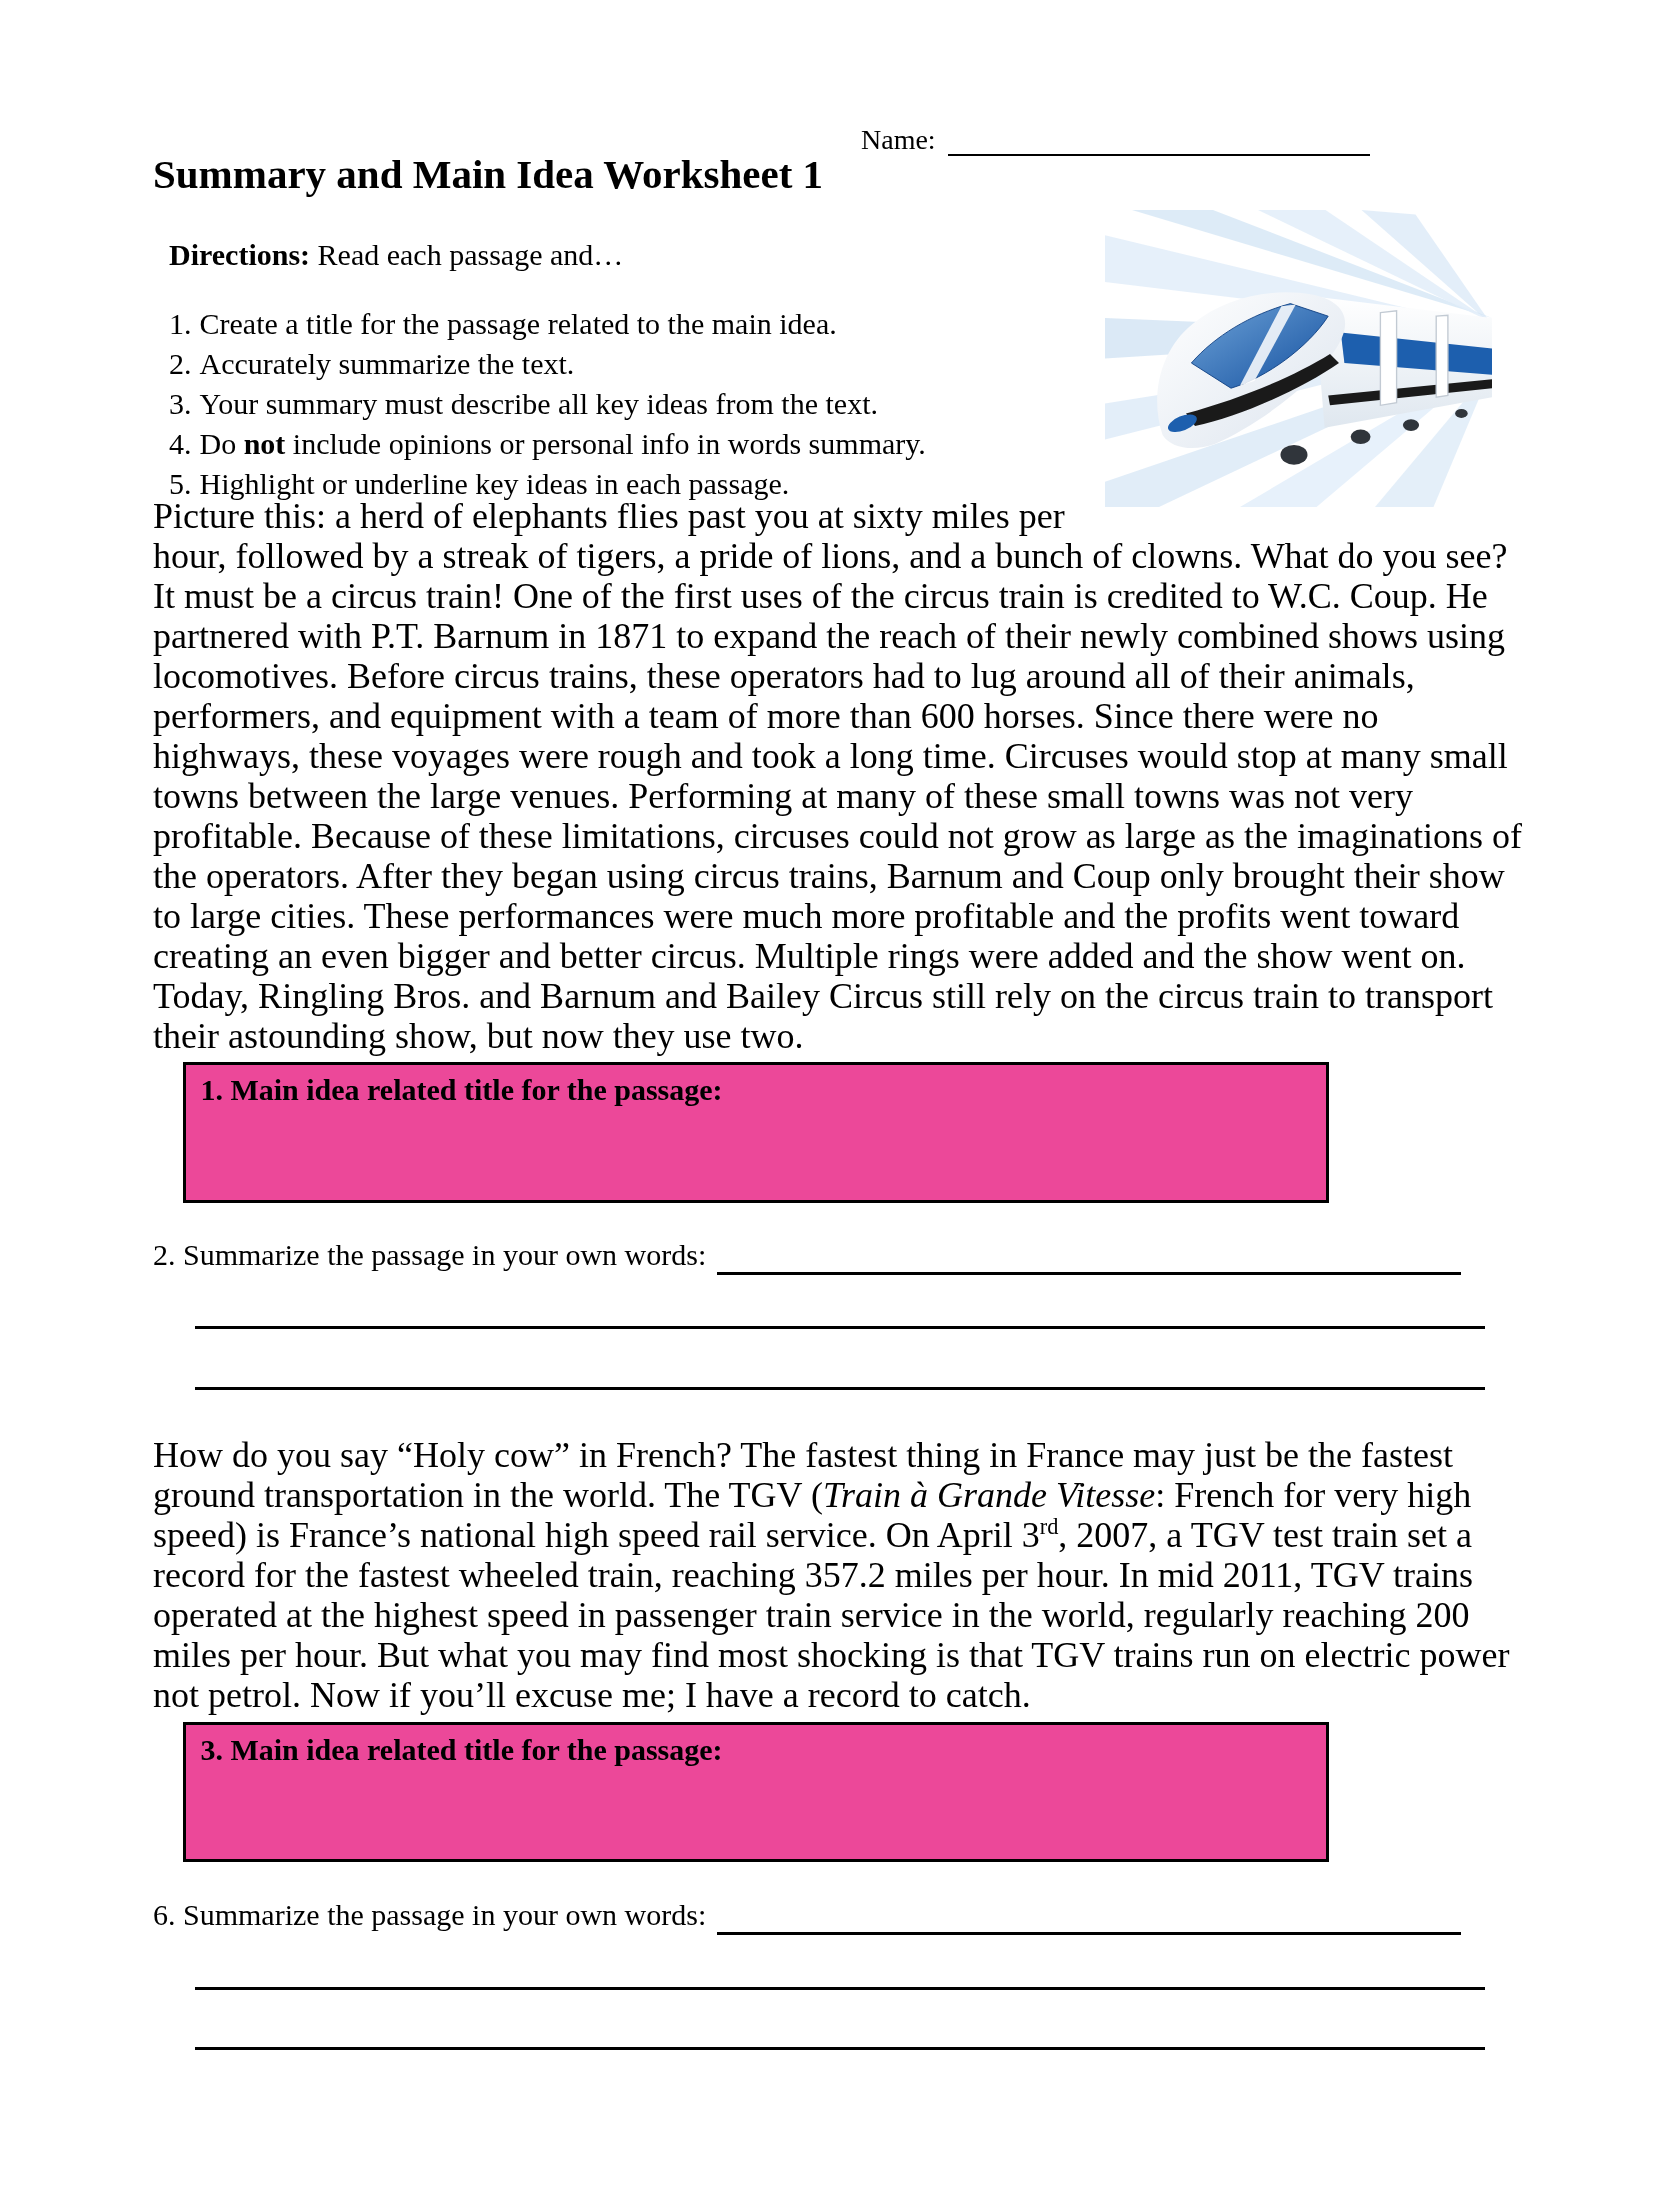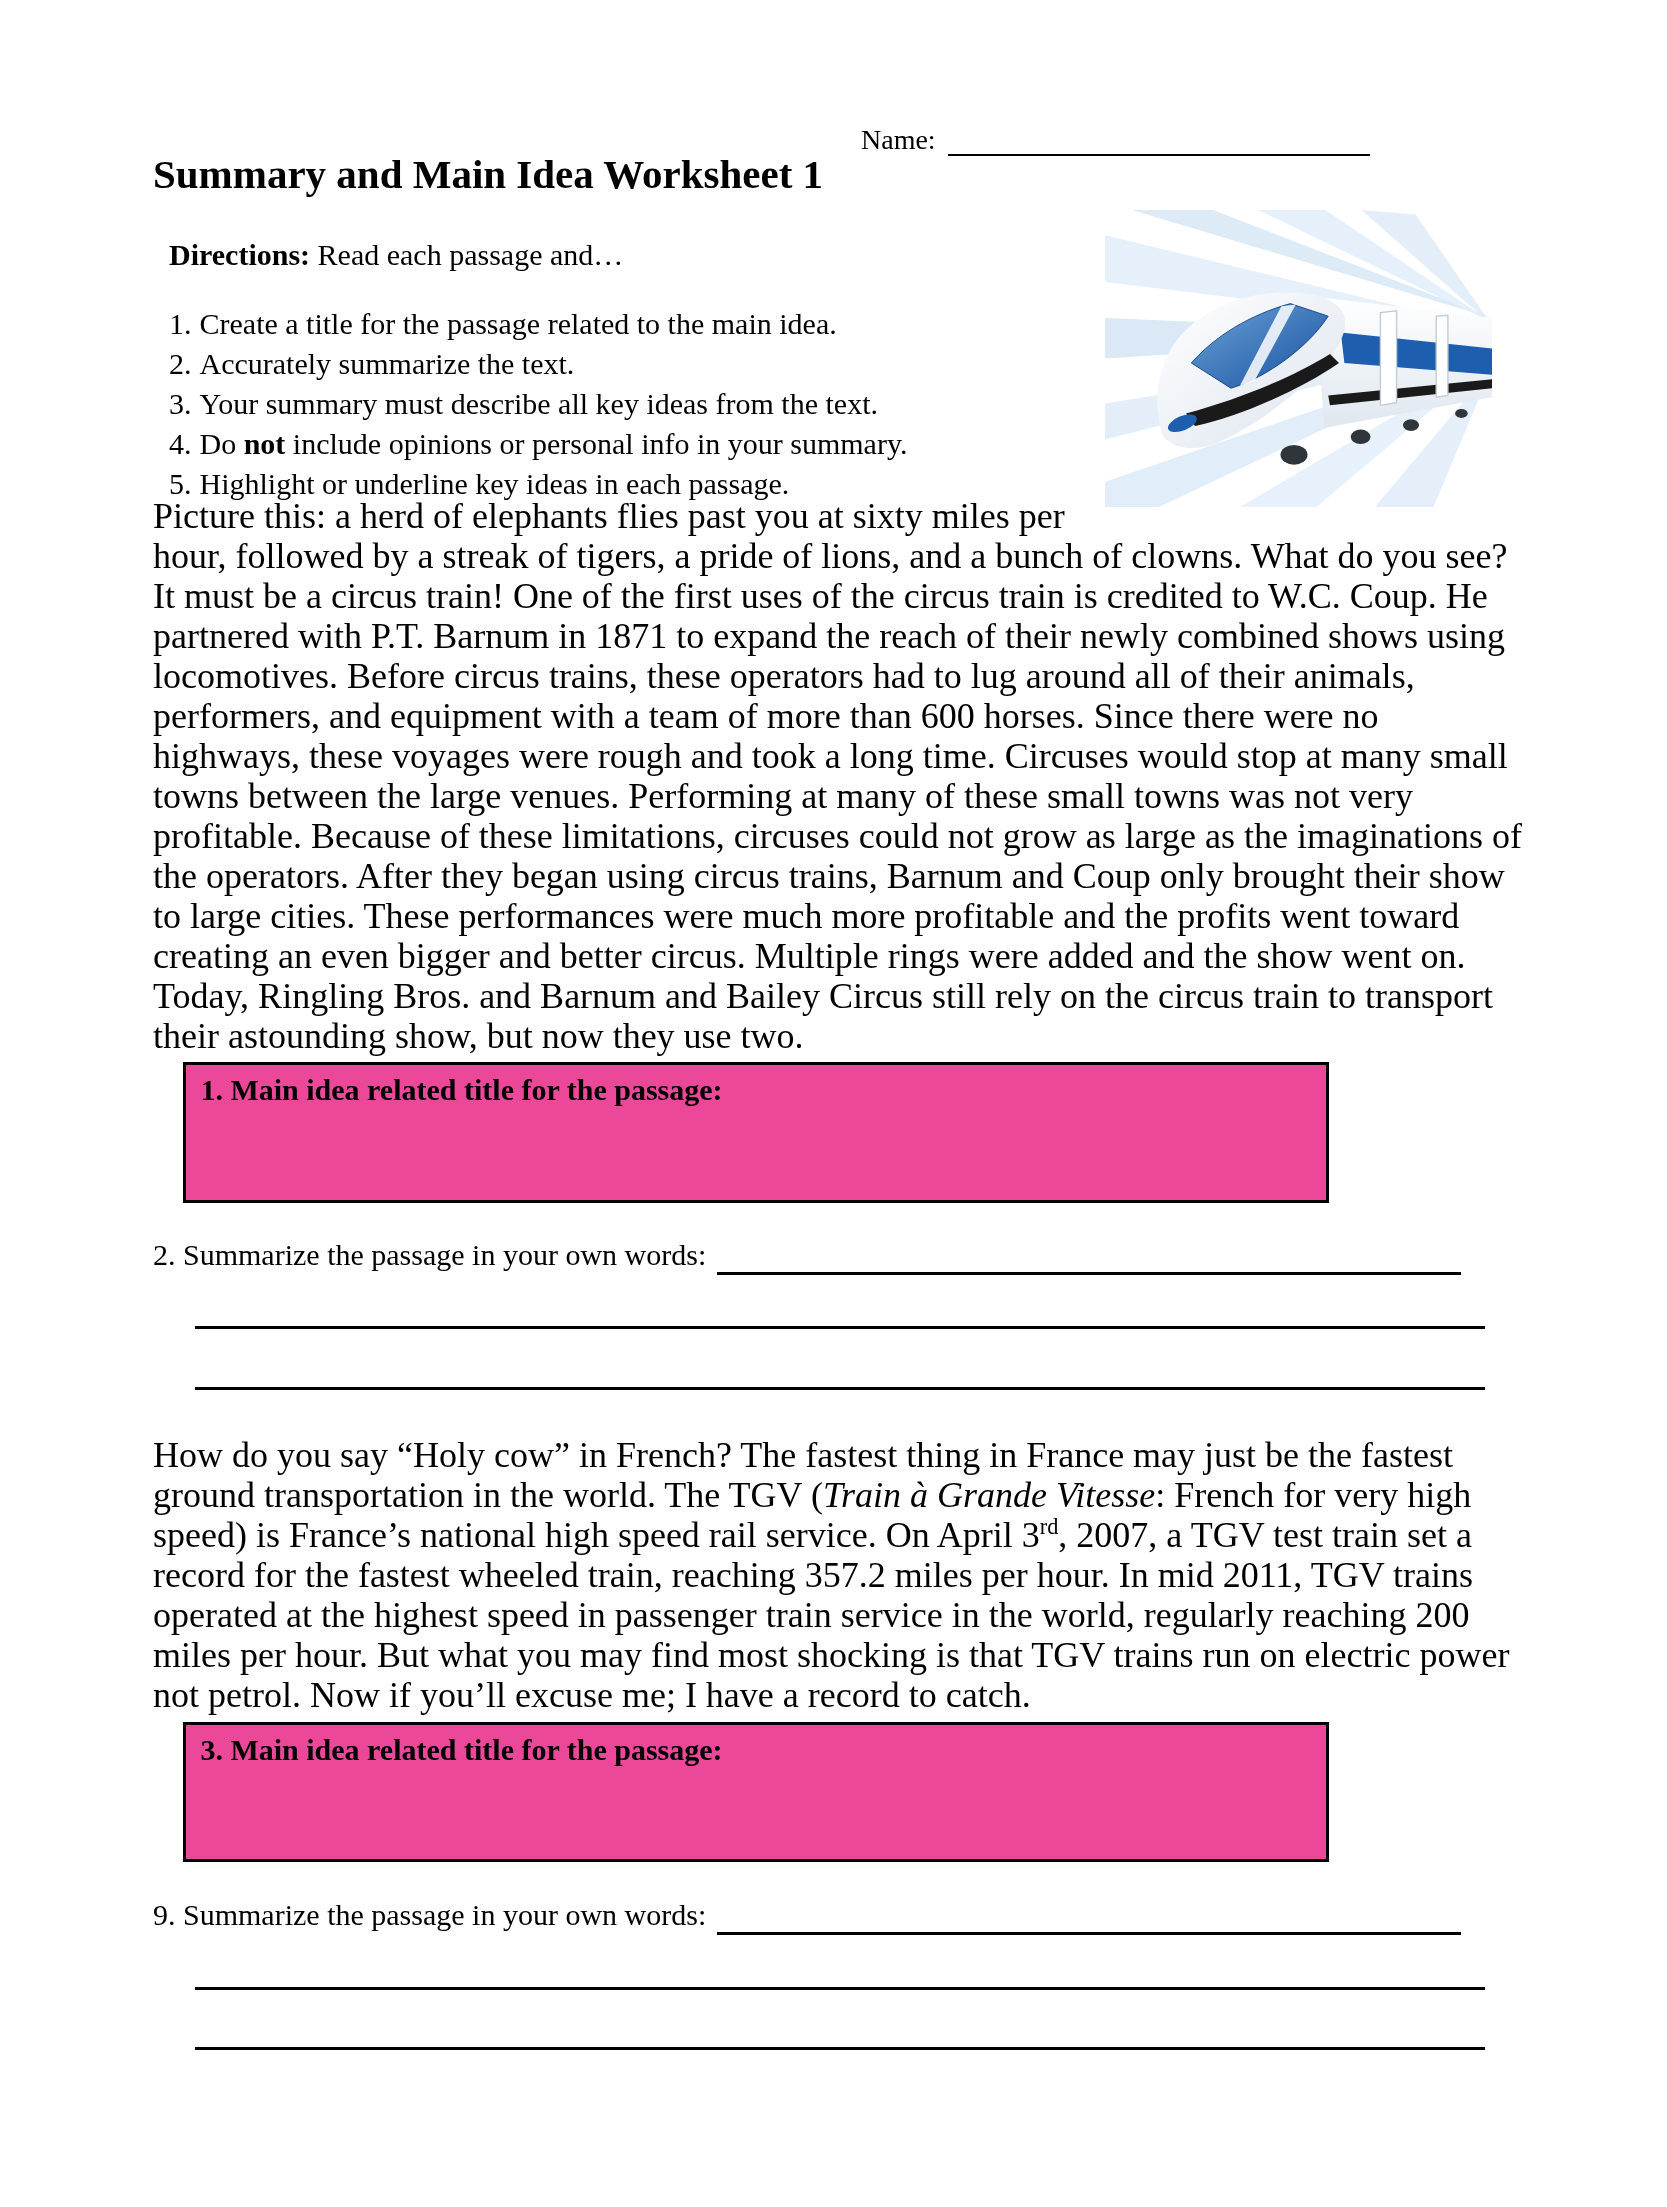--- a/index.html
+++ b/index.html
@@ -55,21 +55,21 @@
   </div>
 
   <h1 class="title">Summary and Main Idea Worksheet 1</h1>
 
   <p class="directions"><b>Directions:</b><span> Read each passage and…</span></p>
 
   <ol class="instructions">
     <li class="instr"><span class="num">1.</span><span><span>Create a title for the passage related to the main idea.</span></span></li>
     <li class="instr"><span class="num">2.</span><span><span>Accurately summarize the text.</span></span></li>
     <li class="instr"><span class="num">3.</span><span><span>Your summary must describe all key ideas from the text.</span></span></li>
-    <li class="instr"><span class="num">4.</span><span><span>Do </span><b>not</b><span> include opinions or personal info in your summary.</span></span></li>
+    <li class="instr"><span class="num">4.</span><span><span>Do </span><b>not</b><span> include opinions or personal info in words summary.</span></span></li>
     <li class="instr"><span class="num">5.</span><span><span>Highlight or underline key ideas in each passage.</span></span></li>
   </ol>
 
   <svg class="train" viewBox="0 0 430 330" xmlns="http://www.w3.org/2000/svg" aria-hidden="true">
     <defs>
       <linearGradient id="carGrad" x1="0" y1="0" x2="0" y2="1">
         <stop offset="0" stop-color="#ffffff"></stop>
           <stop offset="1" stop-color="#dfe7ef"></stop>
       </linearGradient>
       <linearGradient id="noseGrad" x1="0" y1="0" x2="1" y2="1">
@@ -132,20 +132,20 @@
 
   <div class="passage p2">
     <span><span>How do you say “Holy cow” in French? The fastest thing in France may just be the fastest ground transportation in the world. The TGV (</span><i>Train à Grande Vitesse</i><span>: French for very high speed) is France’s national high speed rail service. On April 3</span><sup>rd</sup><span>, 2007, a TGV test train set a record for the fastest wheeled train, reaching 357.2 miles per hour. In mid 2011, TGV trains operated at the highest speed in passenger train service in the world, regularly reaching 200 miles per hour. But what you may find most shocking is that TGV trains run on electric power not petrol. Now if you’ll excuse me; I have a record to catch.</span></span>
   </div>
 
   <div class="answer-box box2">
     <div class="box-label">3. Main idea related title for the passage:</div>
   </div>
 
   <div class="qrow qrow2">
-    <span class="qlabel">9. Summarize the passage in your own words:</span>
+    <span class="qlabel">6. Summarize the passage in your own words:</span>
     <span class="fill"></span>
   </div>
   <div class="blank-line bl2a"></div>
   <div class="blank-line bl2b"></div>
 
 </div>
 
 
 </body></html>

